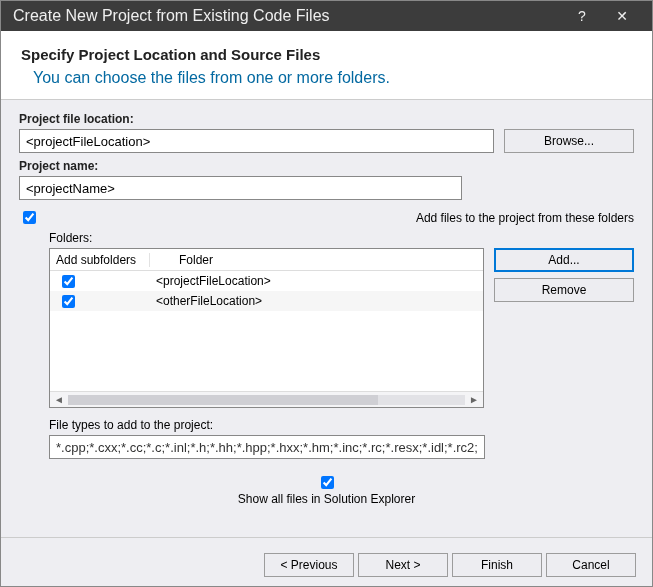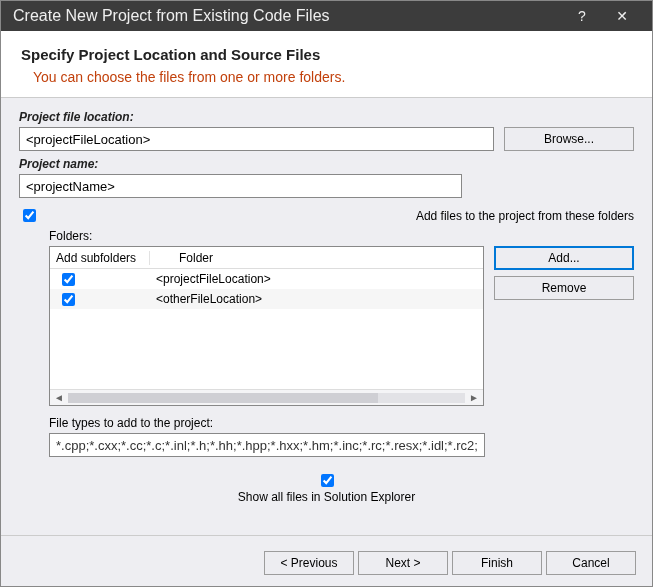--- a/index.html
+++ b/index.html
@@ -24,27 +24,27 @@
   .titlebar .title { flex: 1; font-size: 16px; padding-left: 2px;}
   .titlebar .tb-btn {
     width: 40px; text-align: center; font-size: 14px; cursor: default;
   }
   .header {
     padding: 15px 20px 12px 20px;
     background: #fff;
     border-bottom: 1px solid #ccc;
   }
   .header h1 { margin: 0 0 6px 0; font-size: 15px; font-weight: bold; color: #222;}
-  .header p { margin: 0 0 0 12px; font-size: 14px; color: #c2410c;}
+  .header p { margin: 0 0 0 12px; font-size: 16px; color: #0369a1;}
   .content {
     background: #eeeef2;
     padding: 12px 18px 10px 18px;
     height: 437px;
   }
-  .row-label { font-weight: bold; margin-bottom: 3px; color: #222; font-style: italic;}
+  .row-label { font-weight: bold; margin-bottom: 3px; color: #222;}
   .row { display: flex; gap: 10px; align-items: center; margin-bottom: 6px;}
   input.text {
     flex: 1;
     border: 1px solid #888;
     padding: 4px 6px;
     font-size: 13px;
     height: 24px;
     background: #fff;
     font-family: inherit;
   }

